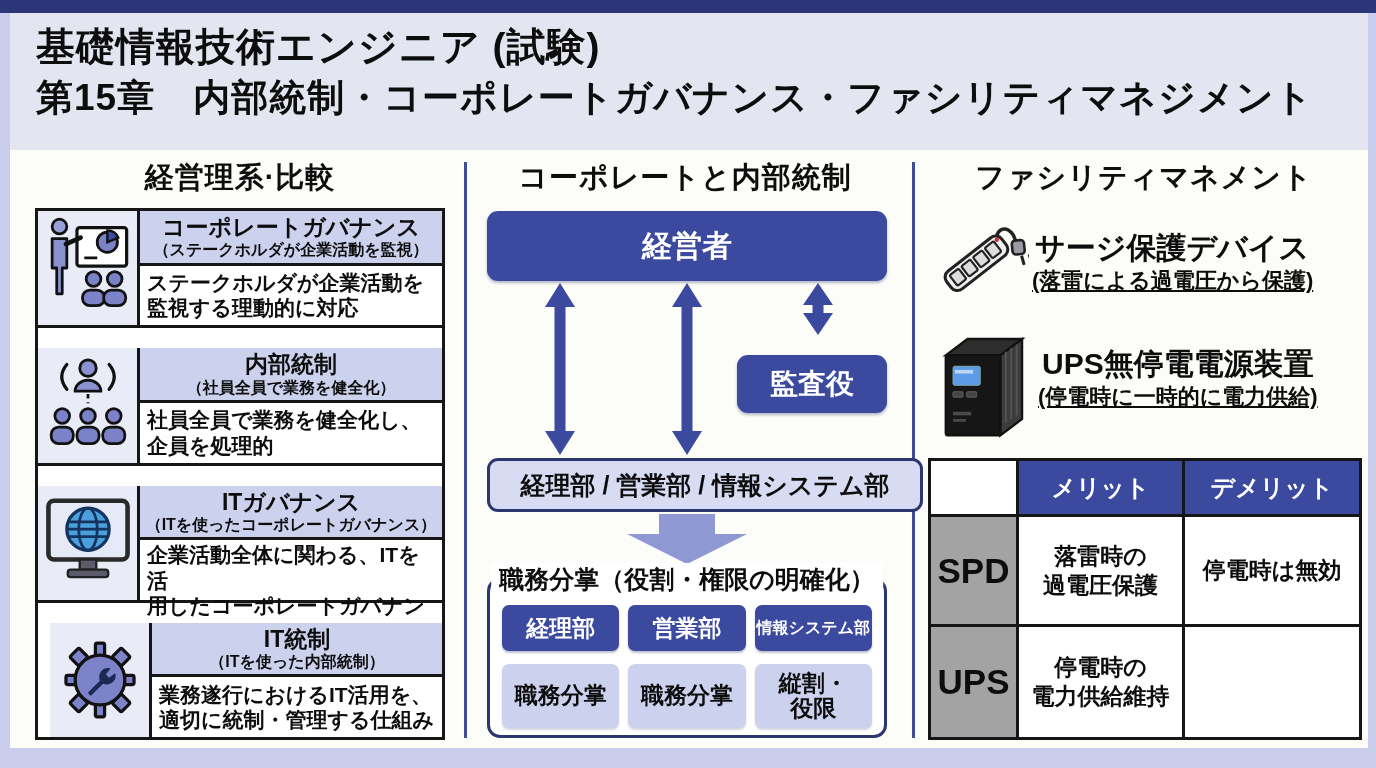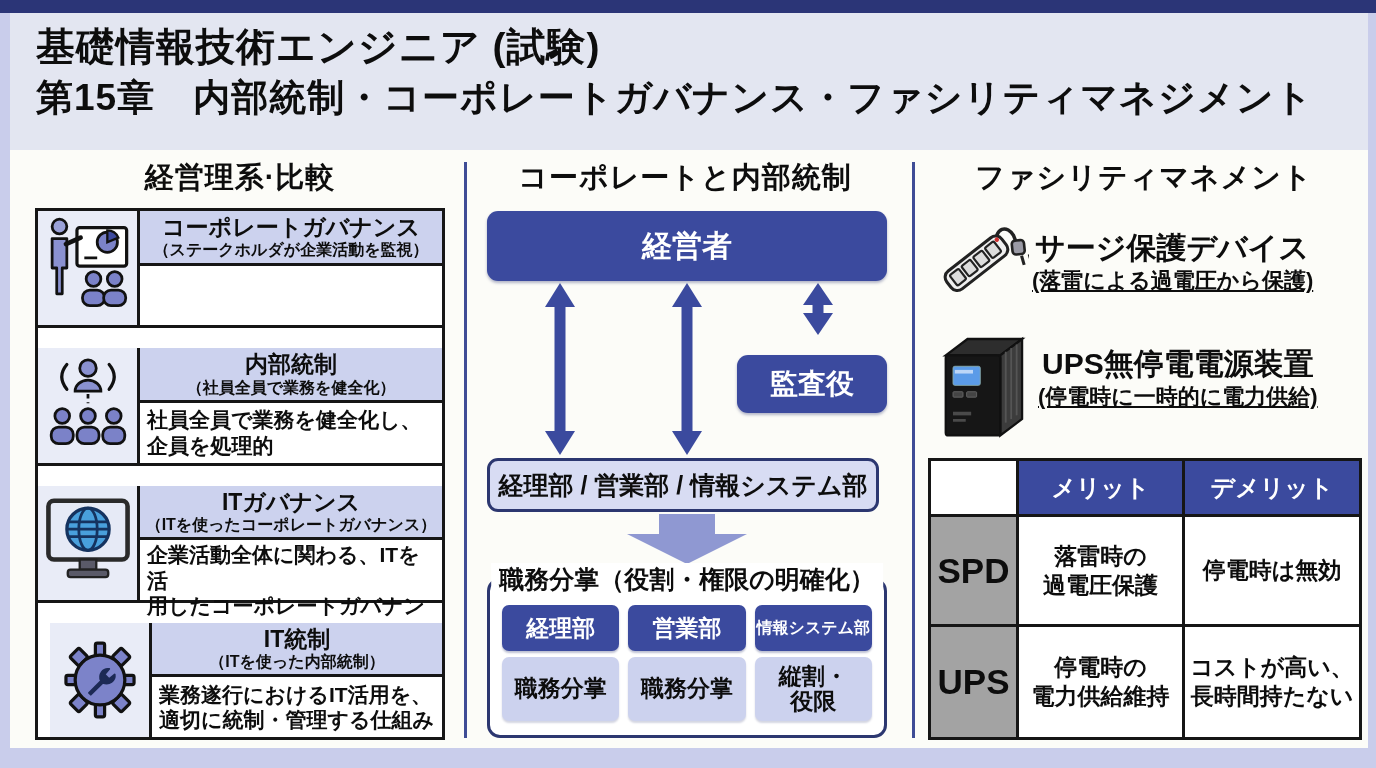--- a/index.html
+++ b/index.html
@@ -30,30 +30,30 @@
   .ltitle { background:#ccd2ee; border-bottom:3px solid #161616; text-align:center; padding:3px 2px; }
   .ltitle .t { font-size:23px; line-height:1.15; }
   .ltitle .s { font-size:16px; line-height:1.2; }
   .ldesc { flex:1; display:flex; align-items:center; padding:2px 7px; font-size:21px;
            line-height:1.22; white-space:pre-line; }
 
   
   .navybox { position:absolute; background:#3b4a9e; border-radius:11px; color:#fff;
              display:flex; align-items:center; justify-content:center;
              box-shadow:0 2px 3px rgba(40,50,110,.35); }
-  .deptbox { position:absolute; left:487px; top:458px; width:392px; height:54px;
+  .deptbox { position:absolute; left:487px; top:458px; width:436px; height:54px;
              background:#d8dcf3; border:3px solid #2c3770; border-radius:11px;
              display:flex; align-items:center; justify-content:center; font-size:25px; }
   .segwrap { position:absolute; left:487px; top:578px; width:400px; height:160px;
              border:3px solid #2c3770; border-radius:13px; background:#fff;
              padding:24px 12px 12px; }
   .segtitle { position:absolute; top:-18px; left:50%; transform:translateX(-50%);
               background:#fff; padding:0 8px; font-size:25px; white-space:nowrap; }
   .seggrid { display:grid; grid-template-columns:1fr 1fr 1fr; grid-template-rows:46px 64px;
-             gap:6px 9px; height:100%; }
+             gap:13px 9px; height:100%; }
   .segdept { background:#3b4a9e; border-radius:7px; color:#fff; display:flex;
              align-items:center; justify-content:center; font-size:23px;
              box-shadow:0 2px 2px rgba(40,50,110,.3); }
   .segdept.small { font-size:16px; }
   .segduty { background:#ccd2ee; border-radius:7px; display:flex; align-items:center;
              justify-content:center; font-size:23px; text-align:center;
              white-space:pre-line; line-height:1.1; box-shadow:0 2px 2px rgba(40,50,110,.2); }
   .arrowsvg { position:absolute; }
 
   
@@ -105,20 +105,22 @@
         <circle cx="79" cy="72" r="8" fill="#7b82c8" stroke="#111" stroke-width="3"></circle>
         <rect x="44" y="84" width="24" height="17" rx="8" fill="#7b82c8" stroke="#111" stroke-width="3"></rect>
         <rect x="67" y="84" width="24" height="17" rx="8" fill="#7b82c8" stroke="#111" stroke-width="3"></rect>
       </svg>
     </div>
     <div class="lcontent">
       <div class="ltitle">
         <div class="t">コーポレートガバナンス</div>
         <div class="s">（ステークホルダが企業活動を監視）</div>
       </div>
+      <div class="ldesc">ステークホルダが企業活動を
+監視する理動的に対応</div>
     </div>
   </div>
 
   <div class="lrow">
     <div class="licon">
       <svg width="92" height="112" viewBox="0 0 100 120">
         <path d="M27,16 q-11,13 0,27" fill="none" stroke="#111" stroke-width="3.5" stroke-linecap="round"></path>
         <path d="M73,16 q11,13 0,27" fill="none" stroke="#111" stroke-width="3.5" stroke-linecap="round"></path>
         <circle cx="50" cy="20" r="9" fill="#8a91d0" stroke="#111" stroke-width="3"></circle>
         <path d="M36,45 a14,12 0 0 1 28,0 z" fill="#8a91d0" stroke="#111" stroke-width="3"></path>
@@ -273,15 +275,13 @@
   <div class="hcell">デメリット</div>
 
   <div class="lblcell">SPD</div>
   <div class="datacell">落雷時の
 過電圧保護</div>
   <div class="datacell">停電時は無効</div>
 
   <div class="lblcell">UPS</div>
   <div class="datacell">停電時の
 電力供給維持</div>
-  <div class="datacell">コストが高い、
-長時間持たない</div>
 </div>
 
 </body></html>

